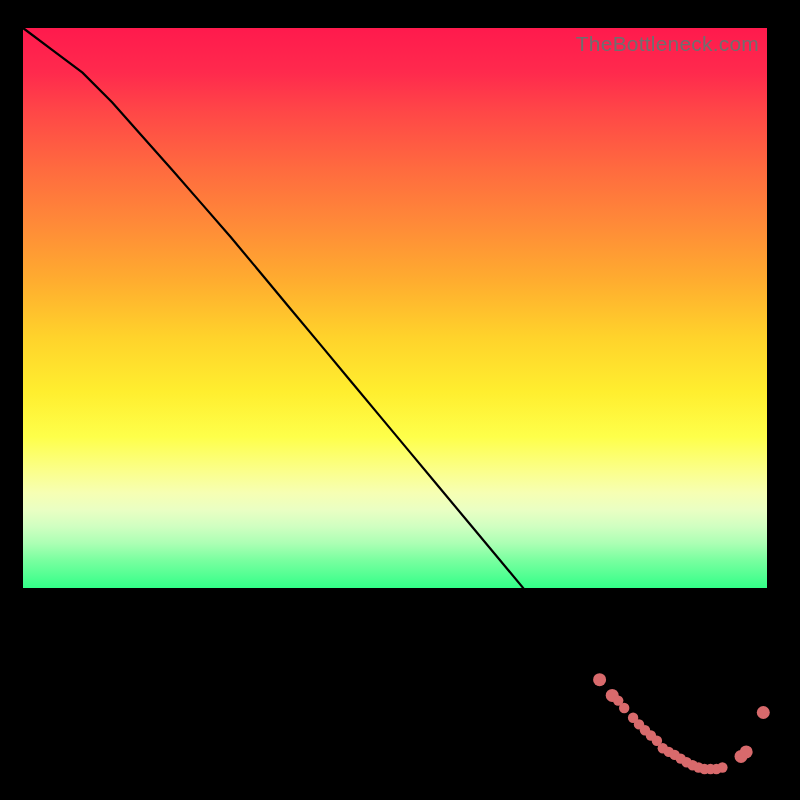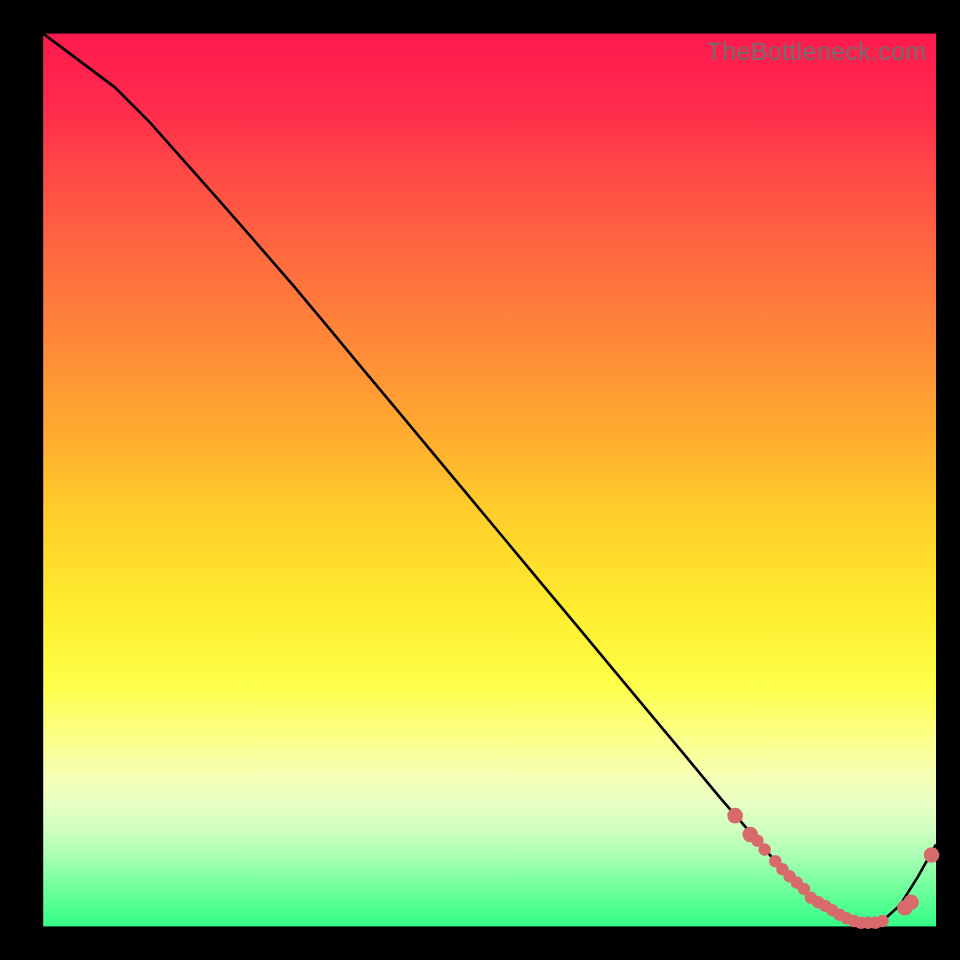--- a/index.html
+++ b/index.html
@@ -6,24 +6,24 @@
     margin: 0;
     padding: 0;
     width: 800px;
     height: 800px;
     background: #000;
     overflow: hidden;
     font-family: Arial, Helvetica, sans-serif;
   }
   .frame {
     position: absolute;
-    left: 36px;
+    left: 23px;
     top: 28px;
     width: 744px;
-    height: 744px;
+    height: 560px;
     background: linear-gradient(to bottom,
       #ff1a4d 0%,
       #ff2a4d 8%,
       #ff4747 15%,
       #ff6a3f 25%,
       #ff8a38 35%,
       #ffac2f 45%,
       #ffd22b 55%,
       #ffee2f 65%,
       #feff4a 73%,

